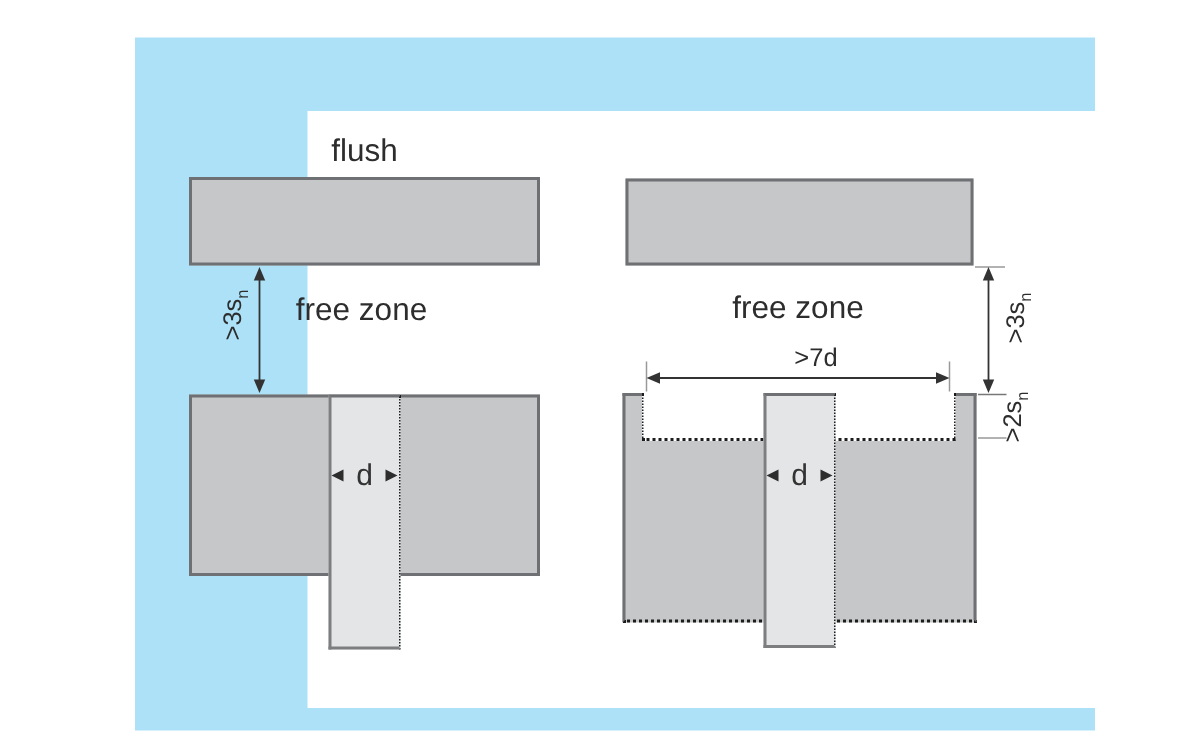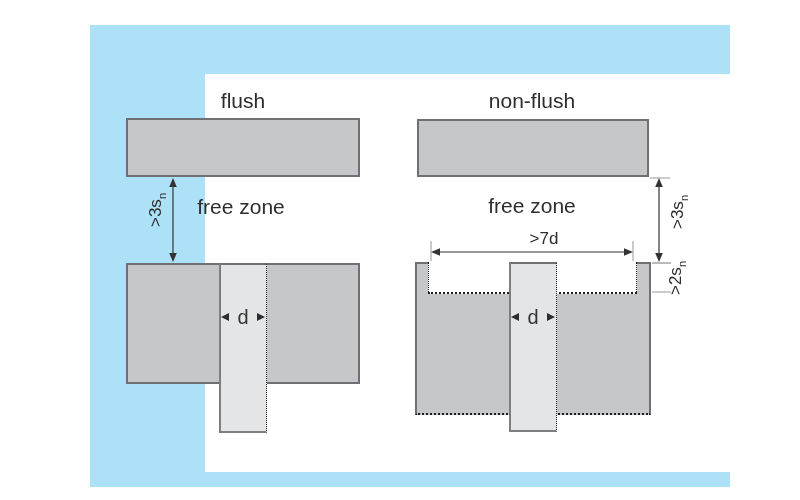--- a/index.html
+++ b/index.html
@@ -131,21 +131,20 @@
     <g>
       <line x1="431" y1="241" x2="431" y2="261" stroke="#999999" stroke-width="1"></line>
       <line x1="633" y1="241" x2="633" y2="261" stroke="#999999" stroke-width="1"></line>
       <line x1="433" y1="252" x2="631" y2="252" stroke="#333333" stroke-width="1.2"></line>
       <polygon points="431,252 440,248.2 440,255.8" fill="#333333"></polygon>
       <polygon points="633,252 624,248.2 624,255.8" fill="#333333"></polygon>
     </g>
   </svg>
 
   <div class="lbl lbl-big title-left">flush</div>
-  <div class="lbl lbl-big title-right">non-flush</div>
 
   <div class="lbl lbl-big freezone-left">free zone</div>
   <div class="lbl lbl-big freezone-right">free zone</div>
 
   <div class="lbl lbl-dim rot clear-left"><span>&gt;3s</span><sub>n</sub></div>
 
   <div class="lbl lbl-dim rot clear-right"><span>&gt;3s</span><sub>n</sub></div>
 
   <div class="lbl lbl-dim rot depth-right"><span>&gt;2s</span><sub>n</sub></div>
 

